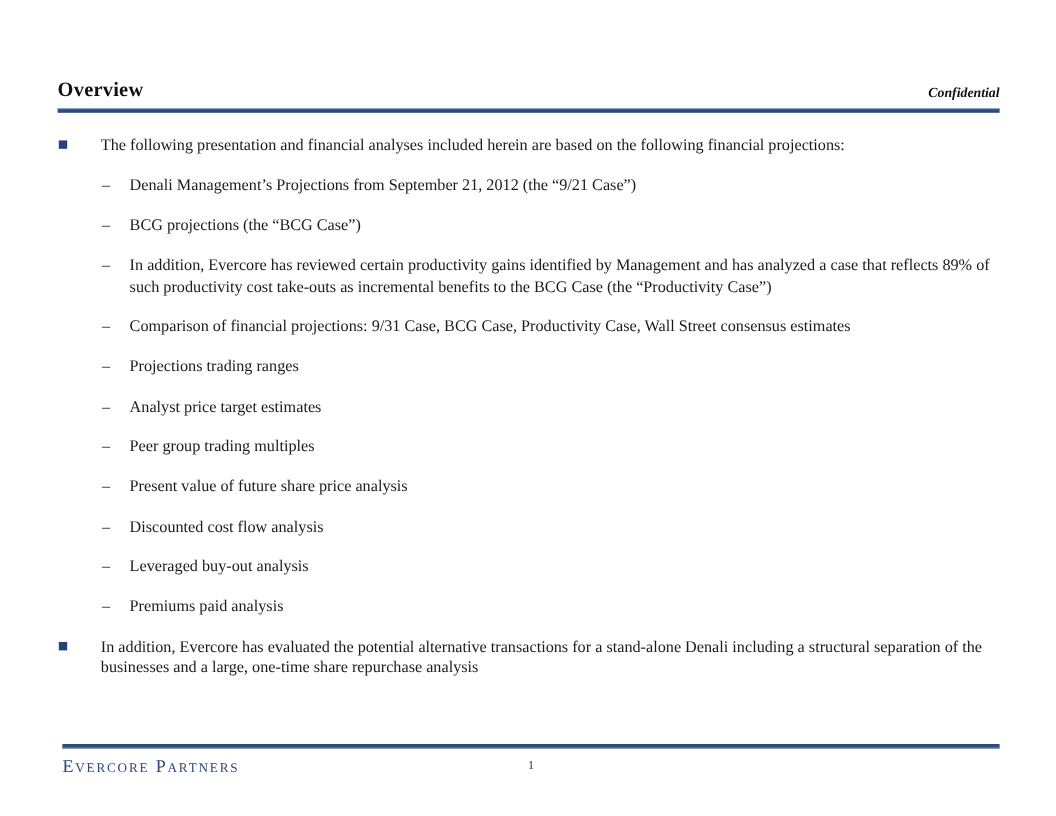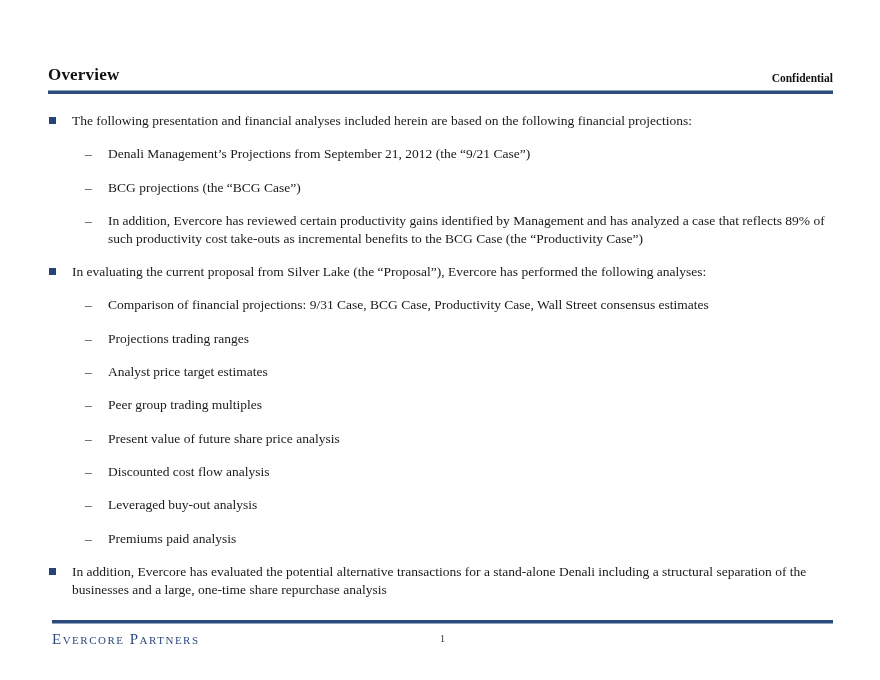--- a/index.html
+++ b/index.html
@@ -32,20 +32,21 @@
   }
   .page-title {
     margin: 0;
     font-size: 17px;
     font-weight: bold;
     color: #111111;
     letter-spacing: 0.2px;
   }
   .confidential {
     font-size: 11.5px;
+    font-style: italic;
     font-weight: bold;
     color: #111111;
     padding-bottom: 1px;
     margin-top: 16px;
   }
   .header-rule {
     margin-top: 5px;
     height: 3px;
     background: #2c4a7c;
     border-top: 1px solid #8fa3c0;
@@ -55,20 +56,21 @@
     position: absolute;
     top: 112px;
     left: 48px;
     right: 47px;
     font-size: 13.5px;
     line-height: 1.32;
   }
   .bullet {
     display: flex;
     margin-bottom: 15.5px;
+    gap: 12px;
   }
   .bullet .marker {
     flex: 0 0 24px;
     position: relative;
   }
   .bullet .sq {
     position: absolute;
     top: 5px;
     left: 1px;
     width: 7px;
@@ -153,26 +155,20 @@
     <div class="subbullet">
       <span class="dash">–</span>
       <span class="text">BCG projections (the “BCG Case”)</span>
     </div>
 
     <div class="subbullet">
       <span class="dash">–</span>
       <span class="text">In addition, Evercore has reviewed certain productivity gains identified by Management and has analyzed a case that reflects 89% of such productivity cost take-outs as incremental benefits to the BCG Case (the “Productivity Case”)</span>
     </div>
 
-    <div class="bullet">
-      <span class="marker">
-          <span class="sq"></span>
-        </span>
-      <span class="text">In evaluating the current proposal from Silver Lake (the “Proposal”), Evercore has performed the following analyses:</span>
-    </div>
 
     <div class="subbullet">
       <span class="dash">–</span>
       <span class="text">Comparison of financial projections: 9/31 Case, BCG Case, Productivity Case, Wall Street consensus estimates</span>
     </div>
 
     <div class="subbullet">
       <span class="dash">–</span>
       <span class="text">Projections trading ranges</span>
     </div>

